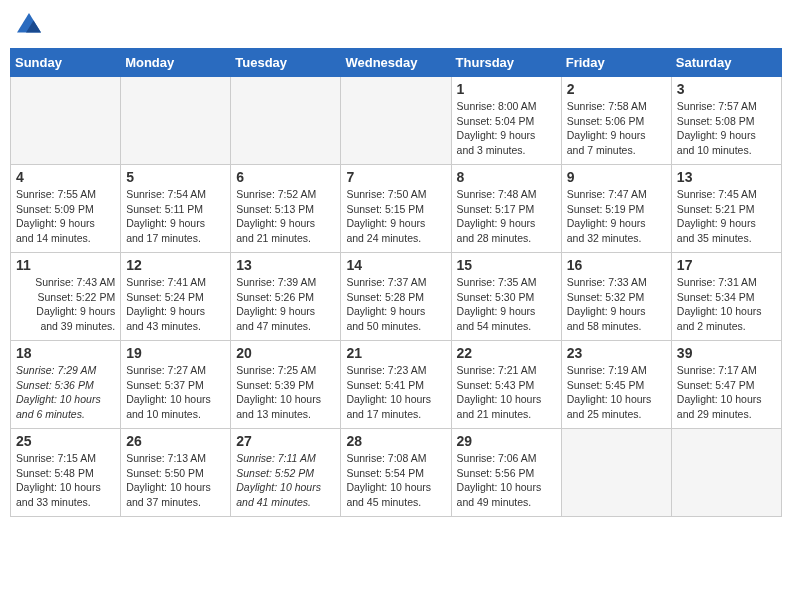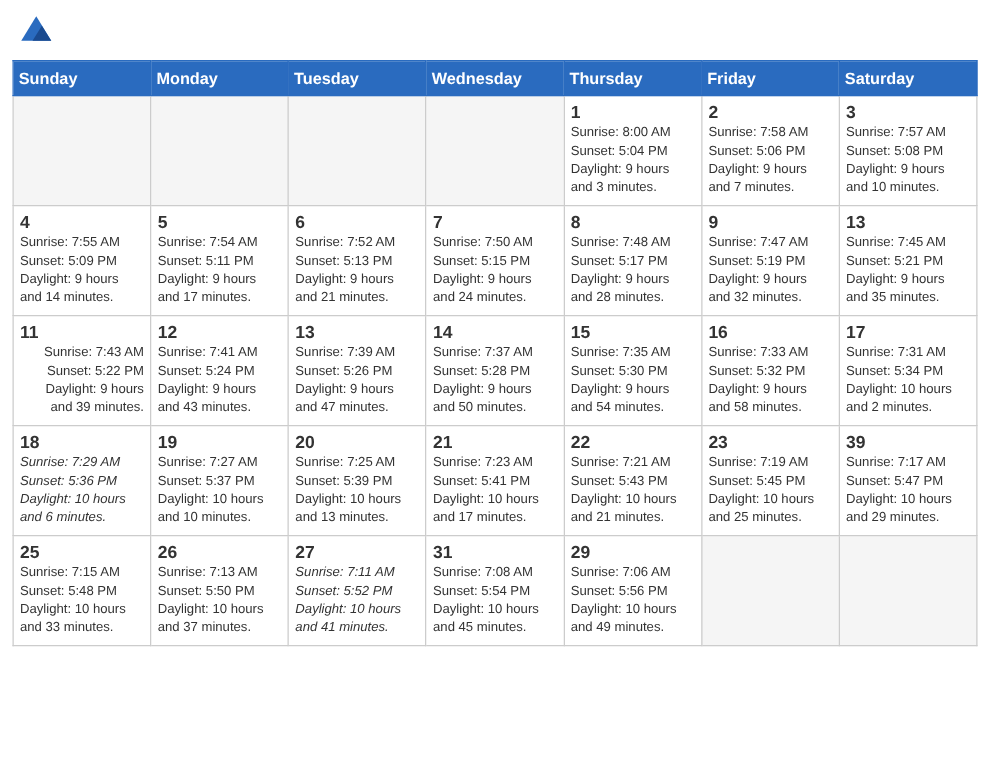--- a/index.html
+++ b/index.html
@@ -312,21 +312,21 @@
 and 37 minutes.</div>
         </td>
         <td>
           <span class="day-num">27</span>
           <div class="day-info" style="white-space: pre-line; font-style: italic;">Sunrise: 7:11 AM
 Sunset: 5:52 PM
 Daylight: 10 hours
 and 41 minutes.</div>
         </td>
         <td>
-          <span class="day-num">31</span>
+          <span class="day-num">28</span>
           <div class="day-info" style="white-space: pre-line;">Sunrise: 7:08 AM
 Sunset: 5:54 PM
 Daylight: 10 hours
 and 45 minutes.</div>
         </td>
         <td>
           <span class="day-num">29</span>
           <div class="day-info" style="white-space: pre-line;">Sunrise: 7:06 AM
 Sunset: 5:56 PM
 Daylight: 10 hours

